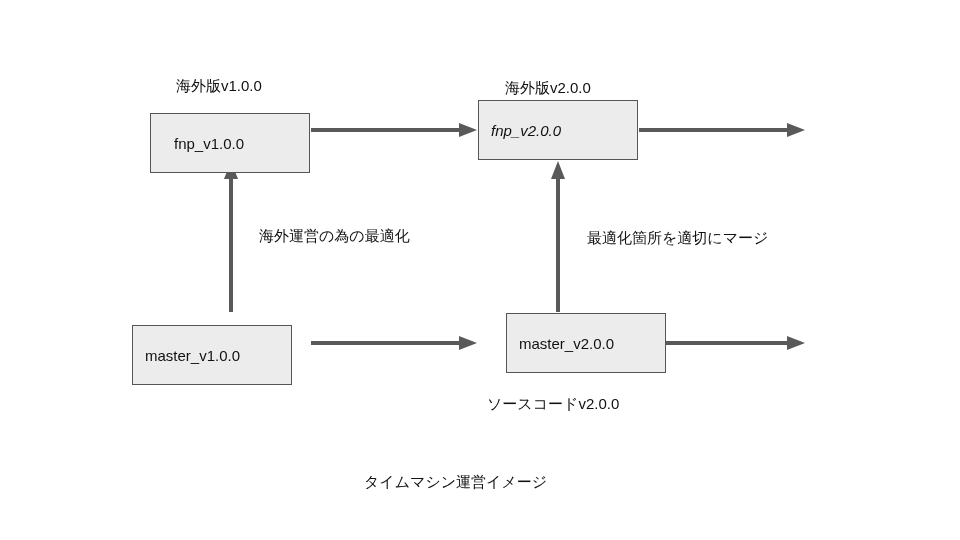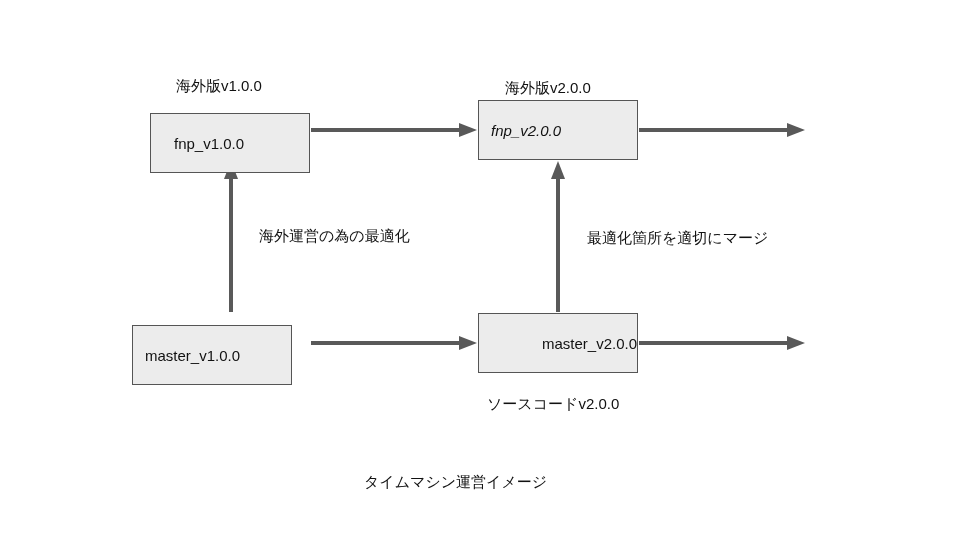--- a/index.html
+++ b/index.html
@@ -31,21 +31,21 @@
     border: 1px solid #555555;
     display: flex;
     align-items: center;
     padding-left: 12px;
     font-size: 15px;
     color: #111111;
   }
   .node-fnp-v1    { left: 150px; top: 113px; padding-left: 23px; }
   .node-fnp-v2    { left: 478px; top: 100px; font-style: italic; }
   .node-master-v1 { left: 132px; top: 313px; margin-top: 12px; }
-  .node-master-v2 { left: 478px; top: 313px; justify-content: flex-end; }
+  .node-master-v2 { left: 506px; top: 313px; }
   .label {
     position: absolute;
     font-size: 15px;
     line-height: 18px;
     white-space: nowrap;
     color: #111111;
   }
   .caption-fnp-v1    { left: 176px; top: 77px; }
   .caption-fnp-v2    { left: 505px; top: 79px; }
   .caption-master-v1 { left: 152px; top: 395px; }

